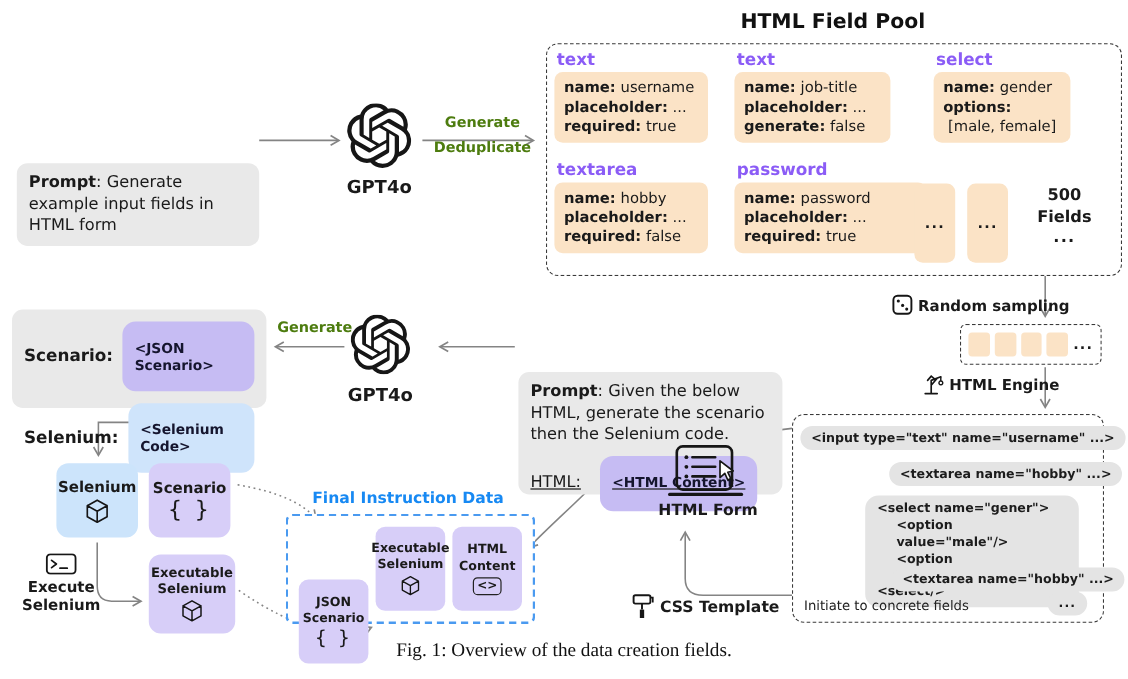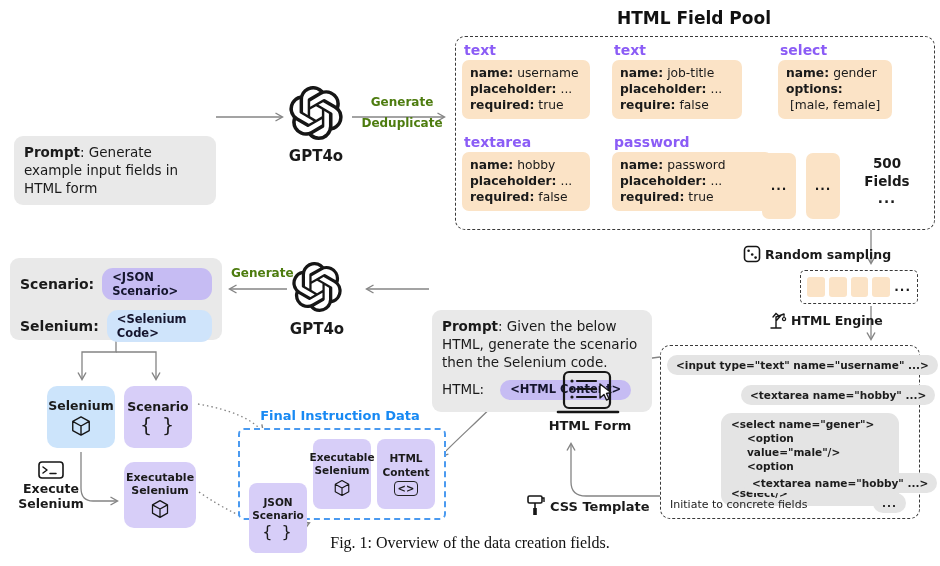--- a/index.html
+++ b/index.html
@@ -22,21 +22,21 @@
     justify-content:center;font-weight:700;font-size:12px;letter-spacing:1px;}
   .countblk{position:absolute;text-align:center;font-weight:700;font-size:13.5px;line-height:1.3;}
   .samplebox{position:absolute;border:1.5px dashed #3a3a3a;border-radius:5px;background:#fff;
     display:flex;align-items:center;gap:4px;padding:5px 6px;}
   .sq{width:20px;height:20px;background:#fbe3c6;border-radius:3px;}
   .codepill{position:absolute;background:#e4e4e4;border-radius:11px;padding:4px 9px;font-weight:700;
     font-size:10.5px;white-space:nowrap;color:#1c1c1c;}
   .codeblock{position:absolute;background:#e4e4e4;border-radius:11px;padding:5px 10px;font-weight:700;
     font-size:10.5px;line-height:1.32;color:#1c1c1c;}
   .indent{margin-left:16px;}
-  .pill{display:inline-block;border-radius:11px;padding:2px 10px;font-weight:700;font-size:11.5px;color:#15152e;}
+  .pill{display:inline-block;border-radius:11px;padding:15px 10px;font-weight:700;font-size:11.5px;color:#15152e;}
   .pill-purple{background:#c6bcf3;}
   .pill-blue{background:#cfe4fb;}
   .outrow{display:flex;align-items:center;gap:8px;font-size:14px;}
   .node{position:absolute;border-radius:10px;display:flex;flex-direction:column;align-items:center;
     justify-content:center;gap:2px;font-weight:700;text-align:center;}
   .node-blue{background:#cce4fb;}
   .node-purple{background:#d7cef8;}
   .braces{font-size:19px;font-weight:500;letter-spacing:2px;line-height:1;}
   .fid-title{position:absolute;font-weight:700;font-size:13px;color:#1789f3;text-align:center;}
   .fid-box{position:absolute;border:2px dashed #4a9af0;border-radius:6px;background:#fff;}
@@ -111,21 +111,21 @@
         <div><span class="fk">placeholder:</span><span>...</span></div>
         <div><span class="fk">required:</span><span>true</span></div>
       </div>
     </div>
 
     <div class="fcard" style="left:156px;top:6px;width:130px;">
       <div class="ftype">text</div>
       <div class="fbody">
         <div><span class="fk">name:</span><span>job-title</span></div>
         <div><span class="fk">placeholder:</span><span>...</span></div>
-        <div><span class="fk">require:</span><span>false</span></div>
+        <div><span class="fk">generate:</span><span>false</span></div>
       </div>
     </div>
 
     <div class="fcard" style="left:306px;top:6px;width:114px;margin-left:16px;">
       <div class="ftype">select</div>
       <div class="fbody">
         <div><span class="fk">name:</span><span>gender</span></div>
         <div><span class="fk">options:</span><span></span></div>
         <div><span class="fk"></span><span>[male, female]</span></div>
       </div>
@@ -190,21 +190,21 @@
       <div class="indent">&lt;option value="female"/&gt;</div>
       <div>&lt;select/&gt;</div>
     </div>
     <div class="codepill" style="left:82px;top:127px;">&lt;textarea name="hobby" ...&gt;</div>
     <div class="footnote" style="left:9px;top:152px;">Initiate to concrete fields</div>
     <div class="codepill" style="left:212px;top:147px;letter-spacing:1px;">...</div>
   </div>
 
   <div class="gbox ptext" style="left:432px;top:262px;width:200px;height:86px;">
     <span class="b">Prompt</span><span>: Given the below HTML, generate the scenario then the Selenium code.</span>
-    <div style="margin-top:9px;display:flex;align-items:center;gap:16px;">
+    <div style="margin-top:9px;display:flex;align-items:center;gap:16px;text-decoration:underline;">
       <span>HTML:</span>
       <span class="pill pill-purple">&lt;HTML Content&gt;</span>
     </div>
   </div>
 
   <svg class="abs" style="left:292px;top:262px" width="50" height="50">
       <use href="#openai-logo"></use>
     </svg>
   <div class="gptlabel" style="left:284px;top:320px;width:66px;">GPT4o</div>
   <div class="alabel" style="left:231px;top:266px;width:58px;text-align:center;">Generate</div>

